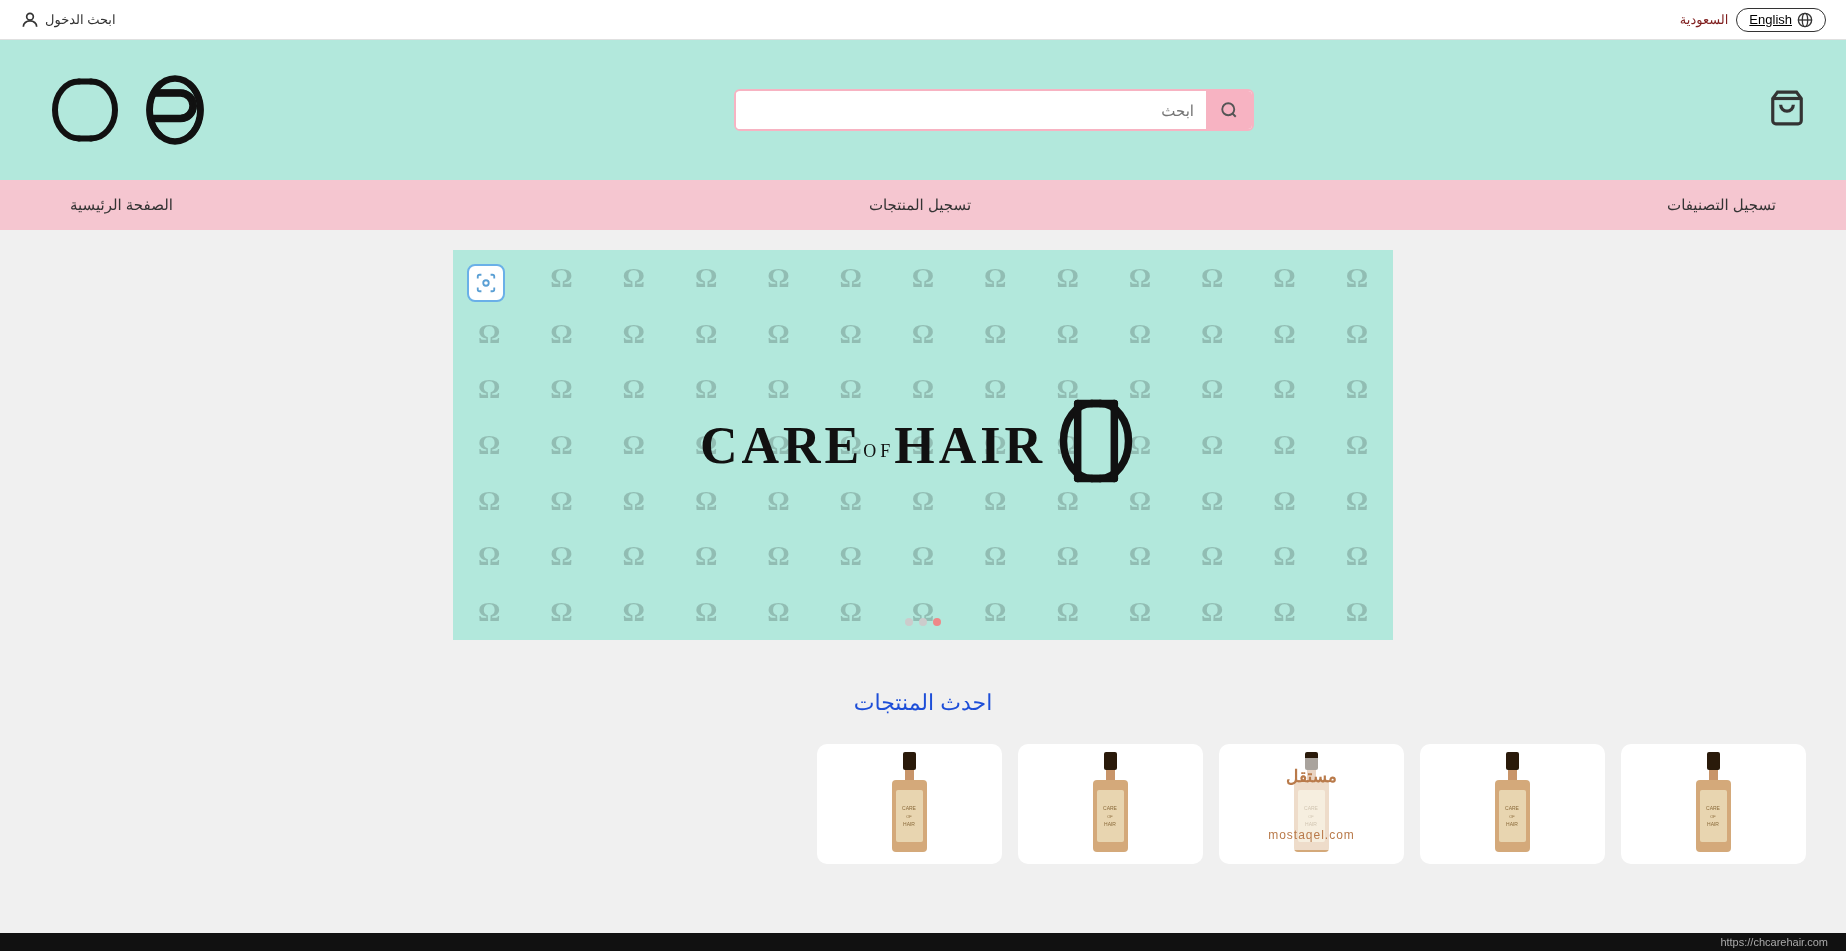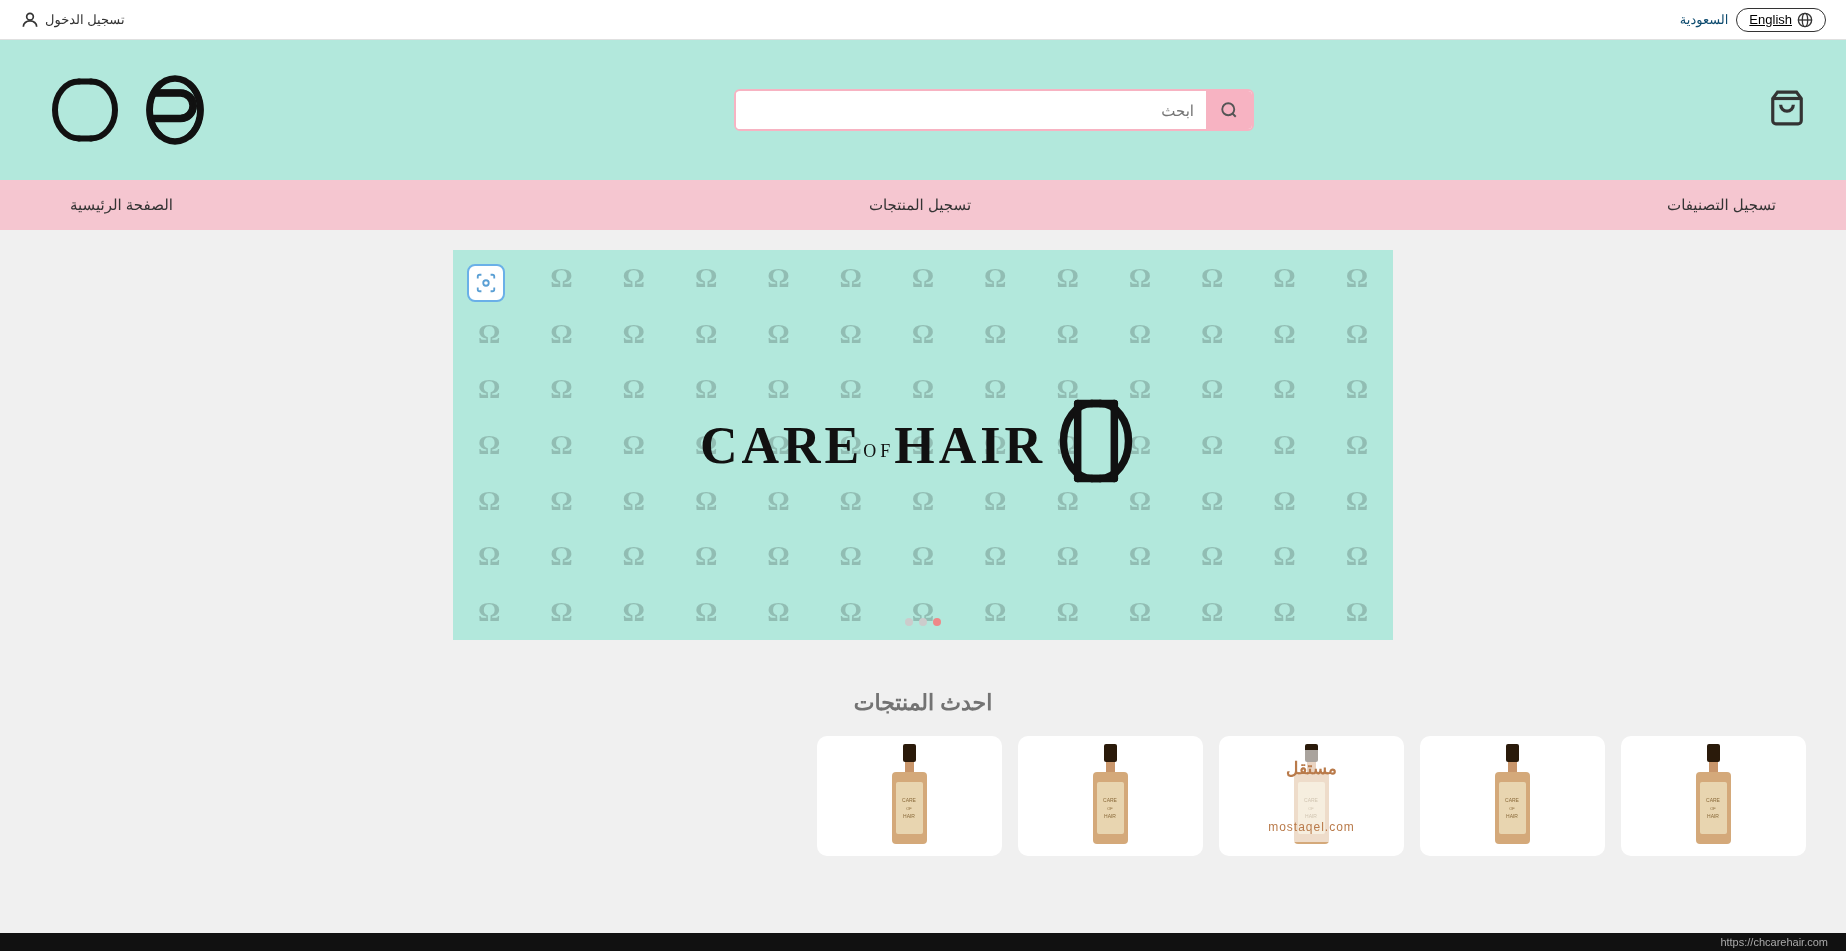--- a/index.html
+++ b/index.html
@@ -34,21 +34,21 @@
     }
     .globe-icon {
       width: 16px;
       height: 16px;
     }
     .arabic-btn {
       border: none;
       background: none;
       font-size: 13px;
       cursor: pointer;
-      color: #0c4a6e;
+      color: #7f1d1d;
     }
     .top-bar-right {
       display: flex;
       align-items: center;
       gap: 8px;
       font-size: 13px;
     }
     .login-link {
       display: flex;
       align-items: center;
@@ -215,23 +215,23 @@
     }
 
     
     .products-section {
       padding: 30px 40px 20px;
       background: #f0f0f0;
     }
     .products-title {
       text-align: center;
       font-size: 22px;
-      font-weight: 700;
-      color: #737373;
-      margin-bottom: 20px;
+      font-weight: 400;
+      color: #1d4ed8;
+      margin-bottom: 28px;
       direction: rtl;
     }
     .products-grid {
       display: flex;
       gap: 16px;
       justify-content: flex-start;
     }
     .product-card {
       background: #fff;
       border-radius: 10px;
@@ -295,21 +295,21 @@
         <line x1="2" y1="12" x2="22" y2="12"></line>
       </svg>
       <span>English</span>
     </button>
     <button class="arabic-btn">
       <span>السعودية</span>
     </button>
   </div>
   <div class="top-bar-right">
     <a class="login-link">
-      <span>تسجيل الدخول</span>
+      <span>ابحث الدخول</span>
       <svg width="20" height="20" viewBox="0 0 24 24" fill="none" stroke="#333" stroke-width="2">
         <circle cx="12" cy="8" r="4"></circle>
         <path d="M4 20c0-4 3.6-7 8-7s8 3 8 7"></path>
       </svg>
     </a>
   </div>
 </div>
 
 <div class="header">
   <div class="cart-icon-wrap">

